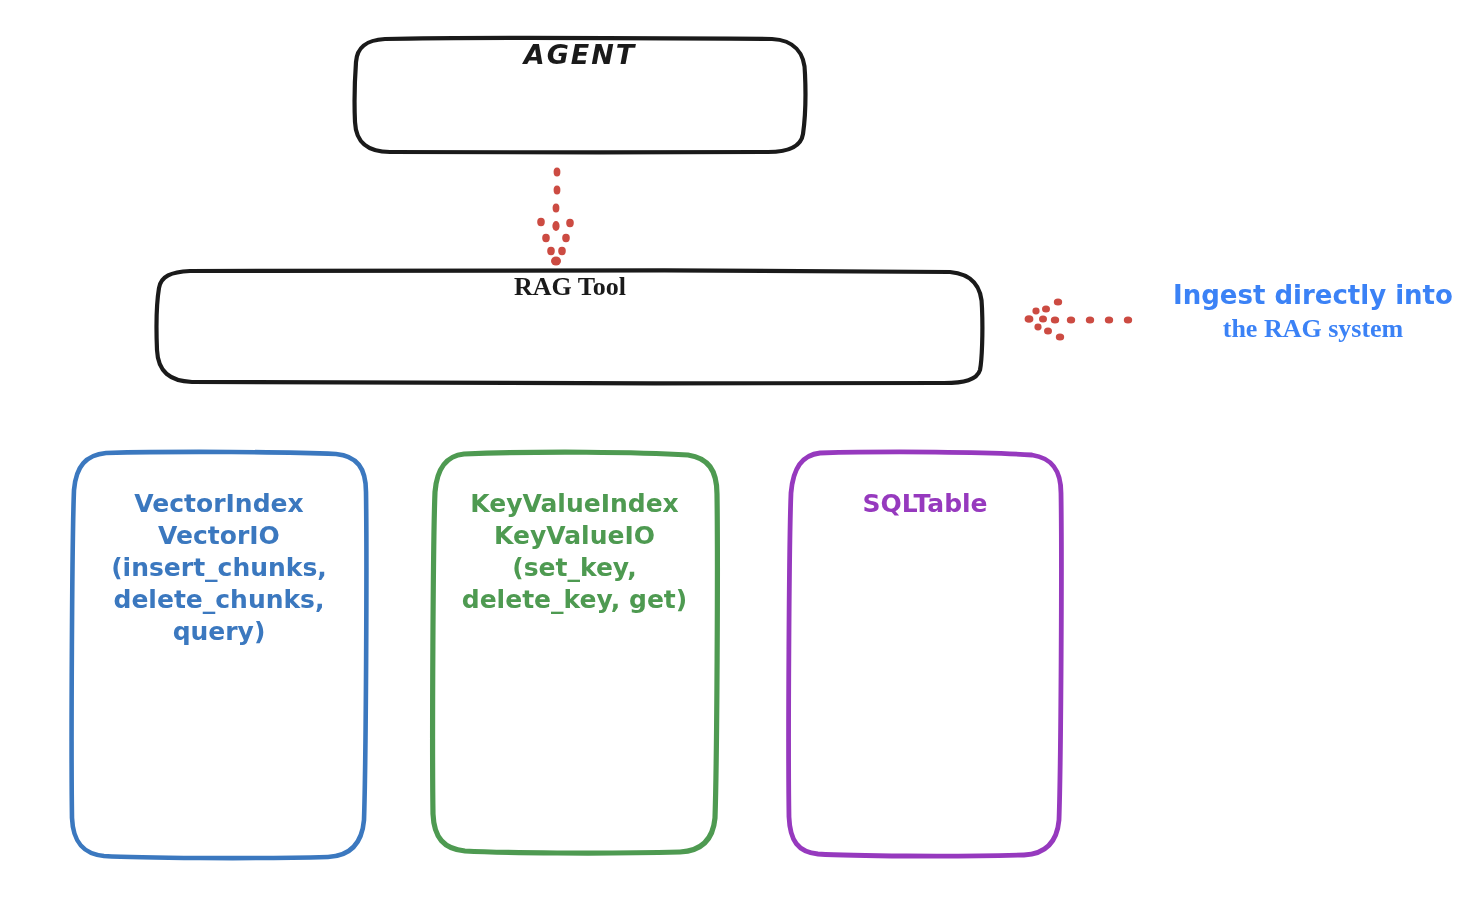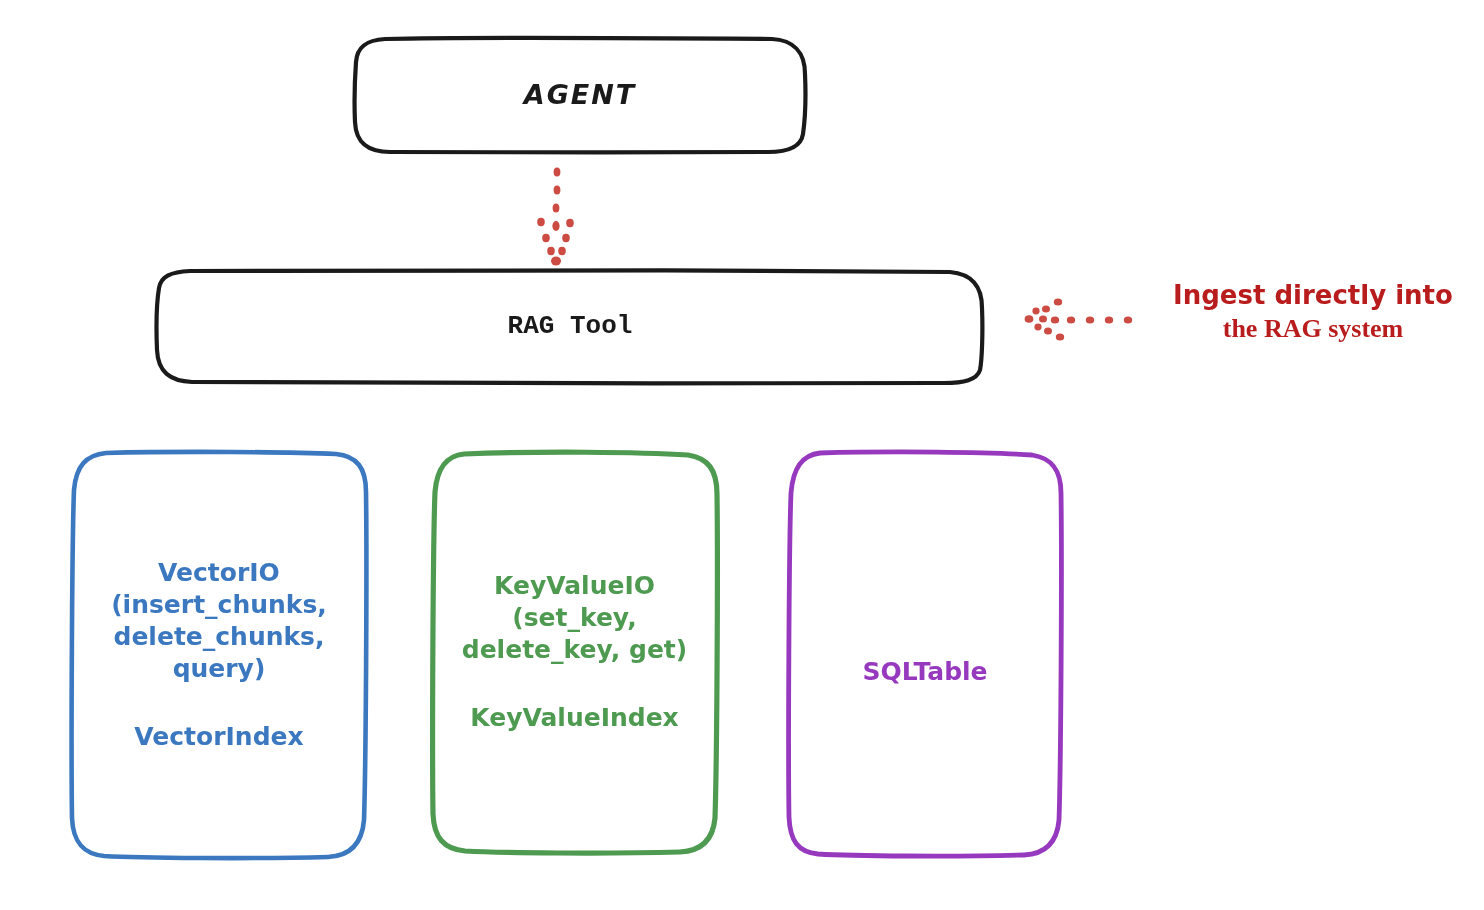--- a/index.html
+++ b/index.html
@@ -19,21 +19,21 @@
     left: 0; top: 0;
     width: 1484px;
     height: 910px;
   }
   .node {
     position: absolute;
     box-sizing: border-box;
     display: flex;
     flex-direction: column;
     align-items: center;
-    justify-content: center;
+    justify-content: flex-start;
     text-align: center;
     background: transparent;
     pointer-events: auto;
   }
   .node-label {
     line-height: 1.28;
     white-space: pre-line;
   }
 
   
@@ -49,21 +49,21 @@
     letter-spacing: 2px;
     color: #1a1a1a;
   }
 
   
   #rag-tool-node {
     left: 157px; top: 270px;
     width: 826px; height: 113px;
   }
   #rag-tool-node .node-label {
-    font-family: Liberation Mono, monospace;
+    font-family: Liberation Serif, serif;
     font-weight: 700;
     font-size: 26px;
     color: #1a1a1a;
   }
 
   
   .store-node .node-label {
     font-family: "DejaVu Sans", sans-serif;
     font-weight: 700;
     font-size: 25px;
@@ -87,21 +87,21 @@
     left: 789px; top: 452px;
     width: 272px; height: 403px;
   }
   #relational-node .node-label { color: #9639be; }
 
   
   #ingest-annotation {
     position: absolute;
     left: 1148px; top: 278px;
     width: 330px;
-    color: #b91c1c;
+    color: #3b82f6;
     font-family: "DejaVu Sans", sans-serif;
     font-weight: 700;
     font-size: 26px;
     line-height: 1.32;
     text-align: center;
   }
   #ingest-annotation .line2 { display: block; font-family: Liberation Serif, serif; }
 </style>
 </head>
 <body>
@@ -166,32 +166,32 @@
 
 <div class="node" id="agent-node">
   <div class="node-label">AGENT</div>
 </div>
 
 <div class="node" id="rag-tool-node">
   <div class="node-label">RAG Tool</div>
 </div>
 
 <div class="node store-node" id="vector-node">
+  <div class="node-label secondary">VectorIndex</div>
   <div class="node-label">VectorIO
 (insert_chunks,
 delete_chunks,
 query)</div>
-  <div class="node-label secondary">VectorIndex</div>
 </div>
 
 <div class="node store-node" id="keyvalue-node">
+  <div class="node-label secondary">KeyValueIndex</div>
   <div class="node-label">KeyValueIO
 (set_key,
 delete_key, get)</div>
-  <div class="node-label secondary">KeyValueIndex</div>
 </div>
 
 <div class="node store-node" id="relational-node">
   <div class="node-label secondary">SQLTable</div>
 </div>
 
 <div id="ingest-annotation">
   <span class="line1">Ingest directly into</span>
   <span class="line2">the RAG system</span>
 </div>

